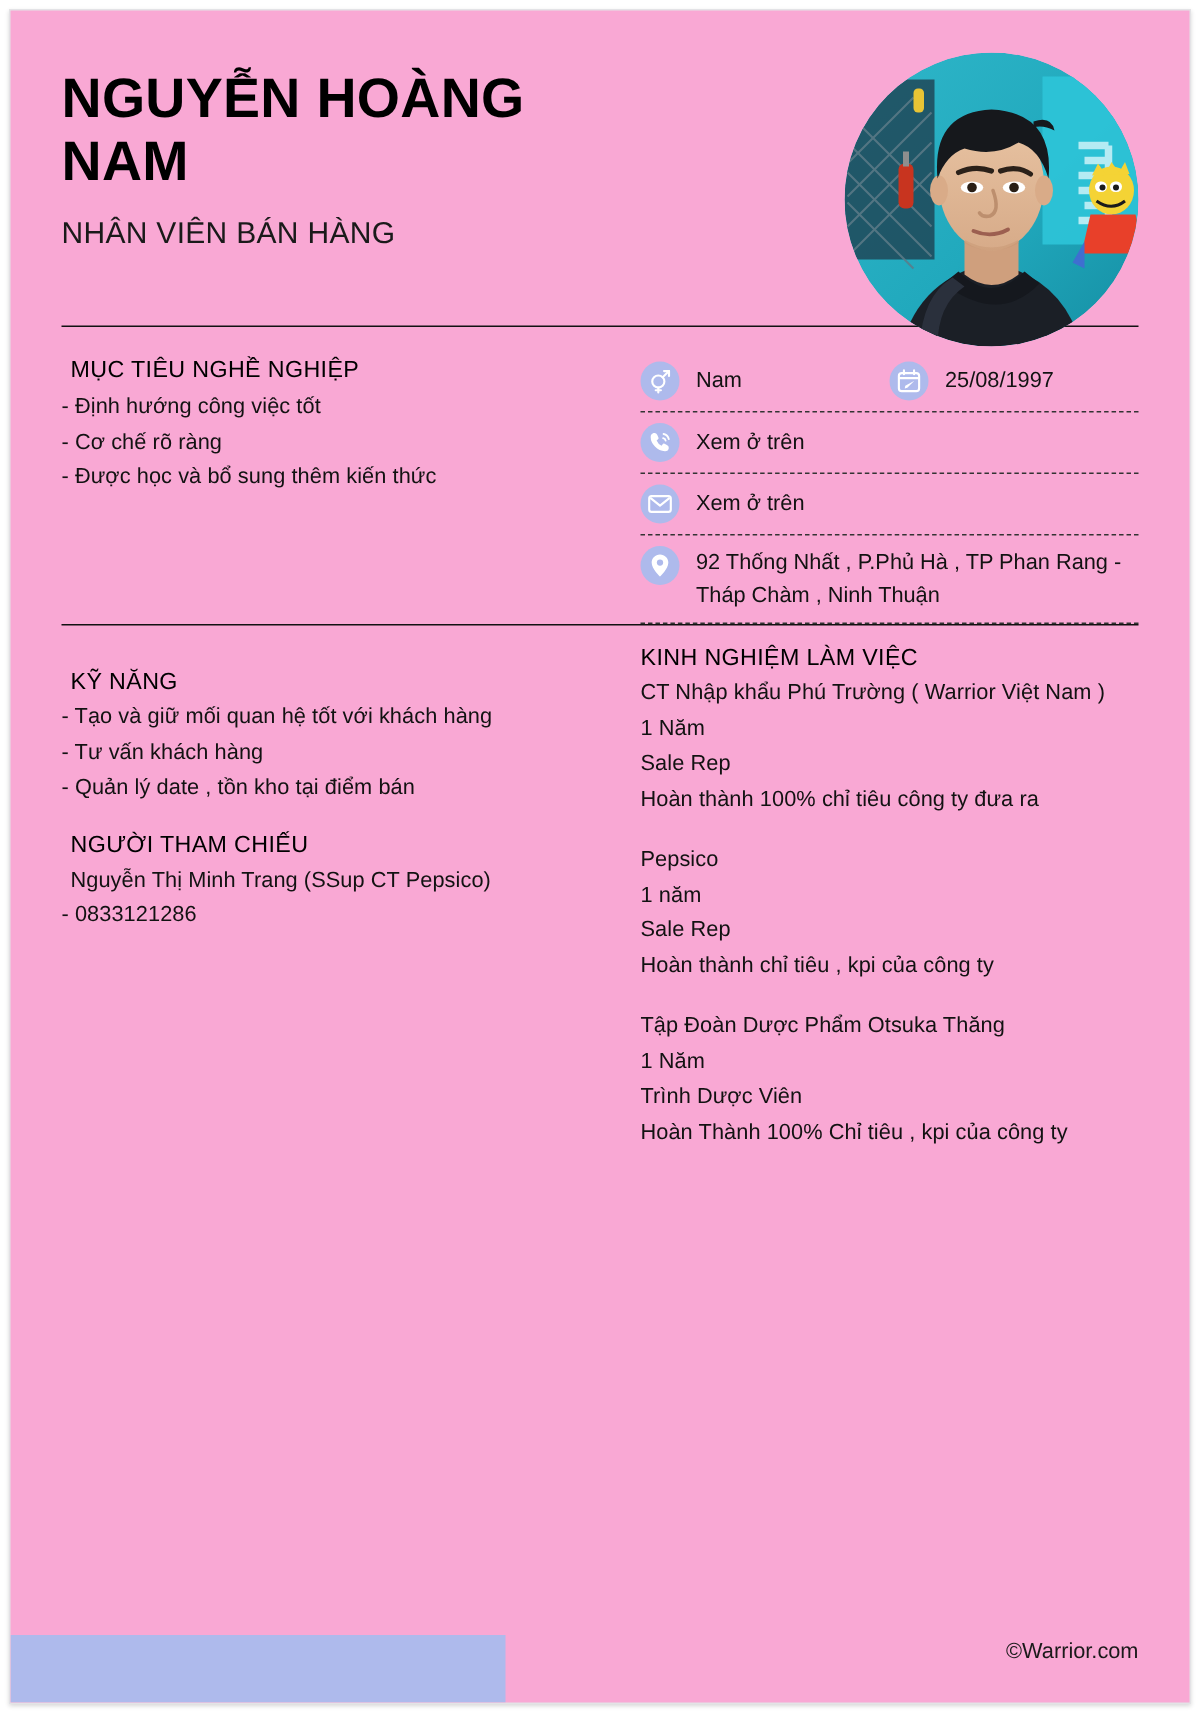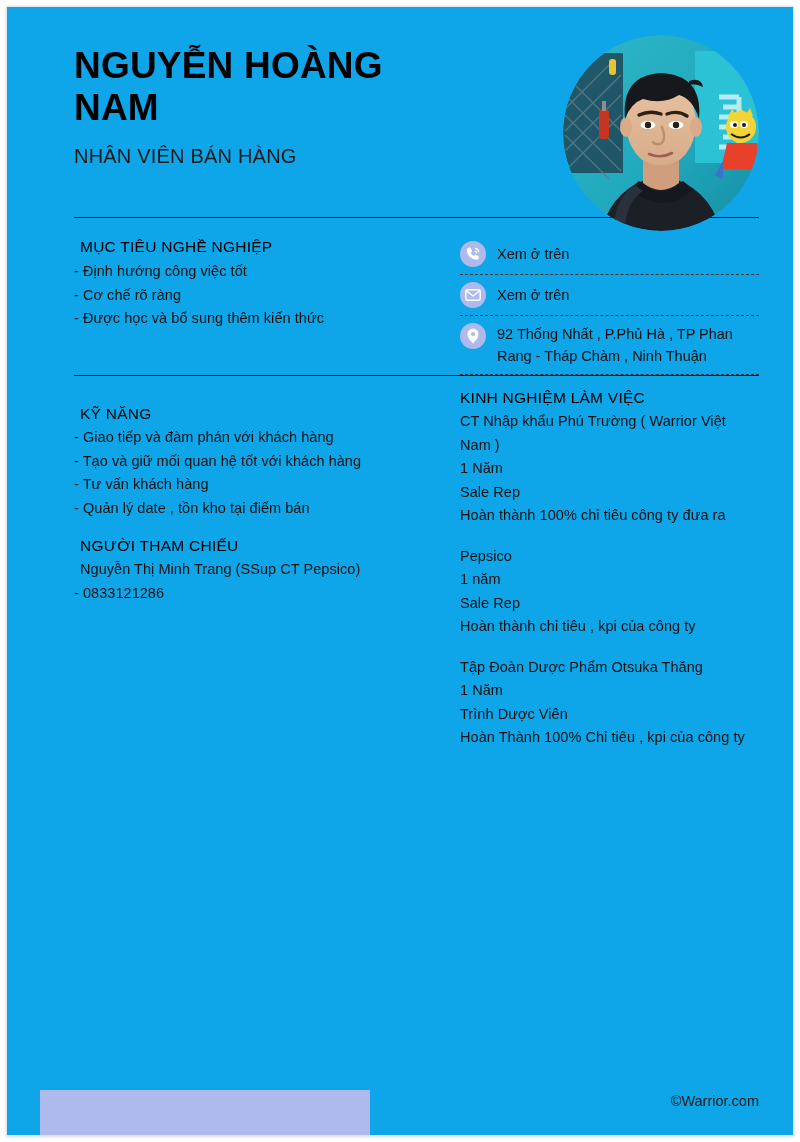--- a/index.html
+++ b/index.html
@@ -6,25 +6,24 @@
   html, body {
     width: 800px; height: 1142px;
     background: #ffffff;
     font-family: "Liberation Sans", sans-serif;
     -webkit-font-smoothing: antialiased;
   }
   .page {
     position: absolute;
     left: 6px; top: 6px;
     width: 788px; height: 1130px;
-    background: #0ea5e9;
+    background: #f9a8d4;
     border: 1px solid #e3e3e6;
     box-shadow: 0 1px 3px rgba(0,0,0,0.16);
     overflow: hidden;
-    padding-left: 33px;
   }
   .inner { padding: 0 34px; position: relative; height: 100%; }
 
   
   .header { display: flex; align-items: flex-start; padding-top: 28px; height: 204px; }
   .header-text { flex: 1; padding-top: 10px; }
   .full-name {
     font-size: 37px; font-weight: bold; color: #000;
     letter-spacing: 0.2px; line-height: 1.14; max-width: 400px;
     text-transform: uppercase;
@@ -201,20 +200,44 @@
         <div class="sec-title indent">MỤC TIÊU NGHỀ NGHIỆP</div>
         <div class="body-line">- Định hướng công việc tốt</div>
         <div class="body-line">- Cơ chế rõ ràng</div>
         <div class="body-line">- Được học và bổ sung thêm kiến thức</div>
       </div>
     </div>
 
     <div class="col-right">
       <div class="contact">
 
+        <div class="crow">
+          <div class="cfield half">
+            <span class="cicon">
+              <svg width="18" height="18" viewBox="0 0 24 24">
+                <circle cx="10.5" cy="12.5" r="5.4" fill="none" stroke="#ffffff" stroke-width="1.9"></circle>
+                <path d="M14.4 8.6 L20 3.2" stroke="#ffffff" stroke-width="1.9" stroke-linecap="round"></path>
+                <path d="M15.6 3.2 H20 V7.6" fill="none" stroke="#ffffff" stroke-width="1.9" stroke-linecap="round" stroke-linejoin="round"></path>
+                <path d="M10.5 17.9 V22.2 M8.2 20.2 H12.8" stroke="#ffffff" stroke-width="1.9" stroke-linecap="round"></path>
+              </svg>
+            </span>
+            <span class="ctext">Nam</span>
+          </div>
+          <div class="cfield half">
+            <span class="cicon">
+              <svg width="18" height="18" viewBox="0 0 24 24">
+                <rect x="3" y="5" width="18" height="16" rx="2.6" fill="none" stroke="#ffffff" stroke-width="1.9"></rect>
+                <path d="M3 9.5 H21" stroke="#ffffff" stroke-width="1.9"></path>
+                <path d="M7.5 2.6 V6 M16.5 2.6 V6" stroke="#ffffff" stroke-width="1.9" stroke-linecap="round"></path>
+                <path d="M16.8 11.8 L10.5 18.1 L8.2 18.6 L8.7 16.3 Z" fill="#ffffff"></path>
+              </svg>
+            </span>
+            <span class="ctext">25/08/1997</span>
+          </div>
+        </div>
 
         <div class="crow">
           <div class="cfield">
             <span class="cicon">
               <svg width="18" height="18" viewBox="0 0 24 24">
                 <path d="M6.2 3.6 q2.4 -0.6 3.3 1.4 l1.1 2.5 q0.5 1.1 -0.6 1.9 l-1 0.8 q1.2 3.1 4.4 4.6 l0.8 -1.1 q0.8 -1.1 1.9 -0.5 l2.4 1.2 q1.9 1 1.2 3.3 q-0.7 2.2 -3.3 2.1 q-5.1 -0.3 -8.9 -4.2 q-3.8 -3.9 -3.8 -8.5 q0 -2.6 2.5 -3.5 z" fill="#ffffff"></path>
                 <path d="M15.2 4.4 a6 6 0 0 1 4.6 4.6" fill="none" stroke="#ffffff" stroke-width="1.7" stroke-linecap="round"></path>
                 <path d="M14.8 8.1 a2.9 2.9 0 0 1 2.2 2.2" fill="none" stroke="#ffffff" stroke-width="1.7" stroke-linecap="round"></path>
               </svg>
             </span>
@@ -251,21 +274,20 @@
   </div>
 
   <div class="rule rule-2"></div>
 
   <div class="cols lower">
 
     <div class="col-left">
 
       <div class="skills">
         <div class="sec-title indent">KỸ NĂNG</div>
-        <div class="body-line">- Giao tiếp và đàm phán với khách hàng</div>
         <div class="body-line">- Tạo và giữ mối quan hệ tốt với khách hàng</div>
         <div class="body-line">- Tư vấn khách hàng</div>
         <div class="body-line">- Quản lý date , tồn kho tại điểm bán</div>
       </div>
 
       <div class="refs">
         <div class="sec-title indent">NGƯỜI THAM CHIẾU</div>
         <div class="body-line indent">Nguyễn Thị Minh Trang (SSup CT Pepsico)</div>
         <div class="body-line">- 0833121286</div>
       </div>

